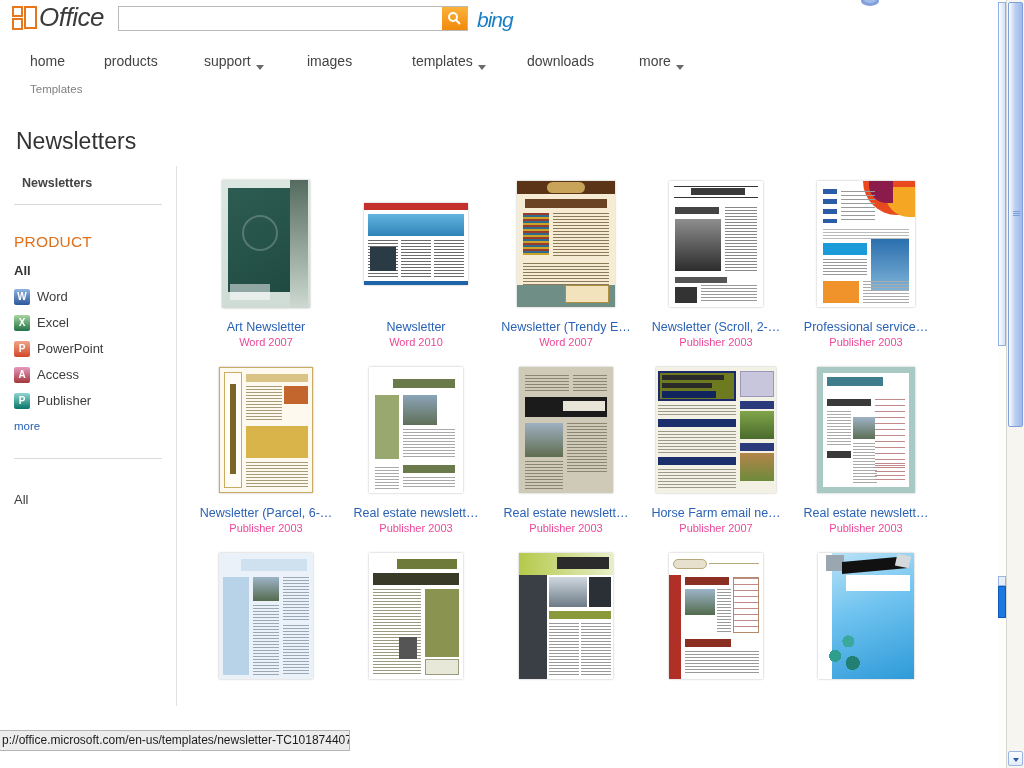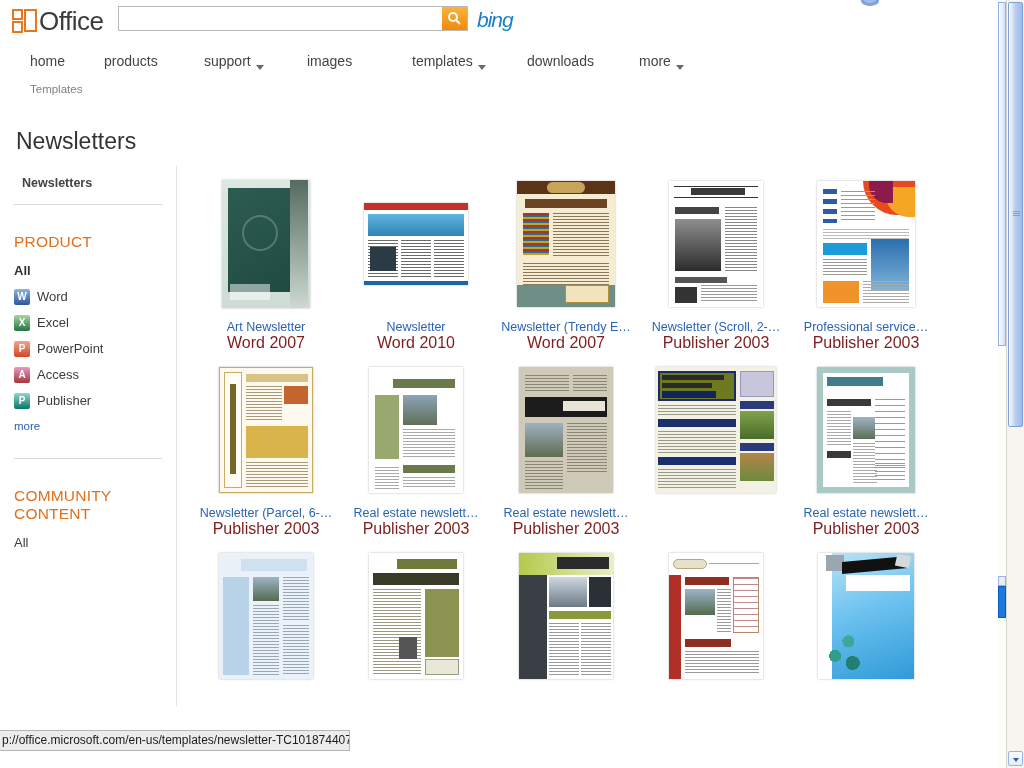--- a/index.html
+++ b/index.html
@@ -26,22 +26,23 @@
   }
 
   
   #header {
     position: relative;
     height: 108px;
     background: #fff;
   }
   #logo {
     position: absolute; left: 12px; top: 4px;
-    display: flex; align-items: flex-end;
+    display: flex; align-items: flex-start;
     height: 30px;
+    font-style: italic;
   }
   .logo-tiles {
     position: relative;
     width: 26px; height: 25px;
     margin-top: 2px;
   }
   .logo-tiles i {
     position: absolute;
     display: block;
     border: 2px solid #e8761a;
@@ -257,22 +258,22 @@
   .cap-title {
     font-size: 12.5px;
     color: #2a62b5;
     cursor: pointer;
     white-space: nowrap;
     overflow: hidden;
     text-overflow: ellipsis;
     display: block;
   }
   .cap-sub {
-    font-size: 16px;
-    color: #7f1d1d;
+    font-size: 11px;
+    color: #ec4899;
     display: block;
   }
 
   
   #sb-outer {
     position: absolute;
     right: 0; top: 0;
     width: 18px; height: 768px;
     background: #f6f5f0;
     border-left: 1px solid #d6d6cf;
@@ -446,21 +447,20 @@
         <div class="facet-opt">
           <span class="prodicon pi-pub">P</span>
           <span>Publisher</span>
         </div>
         <div class="facet-more">more</div>
       </div>
 
       <div class="rule" style="margin-top:22px"></div>
 
       <div class="facet">
-        <div class="facet-head" style="width:120px">COMMUNITY CONTENT</div>
         <div class="facet-opt">
           <span>All</span>
         </div>
       </div>
     </div>
 
     <div id="maincol">
 
 
       <div id="grid">
@@ -624,20 +624,24 @@
               <div style="position:absolute;left:2px;top:64px;width:78px;height:22px;background:repeating-linear-gradient(#9a9a8a 0 1px,transparent 1px 3px)"></div>
               <div style="position:absolute;left:2px;top:90px;width:78px;height:8px;background:#1a2f6b"></div>
               <div style="position:absolute;left:2px;top:102px;width:78px;bottom:4px;background:repeating-linear-gradient(#9a9a8a 0 1px,transparent 1px 3px)"></div>
               <div style="position:absolute;right:2px;top:4px;width:34px;height:26px;background:#c8c6dd;border:1px solid #9a98b8"></div>
               <div style="position:absolute;right:2px;top:34px;width:34px;height:8px;background:#2b3a7a"></div>
               <div style="position:absolute;right:2px;top:44px;width:34px;height:28px;background:linear-gradient(#7fa44a,#4a6b2c)"></div>
               <div style="position:absolute;right:2px;top:76px;width:34px;height:8px;background:#2b3a7a"></div>
               <div style="position:absolute;right:2px;top:86px;width:34px;height:28px;background:linear-gradient(#b3854a,#6d8a3c)"></div>
             </div>
           </div>
+          <div class="cap">
+            <span class="cap-title">Horse Farm email ne…</span>
+            <span class="cap-sub">Publisher 2007</span>
+          </div>
         </div>
 
         <div class="cell">
           <div class="thumbbox">
             <div class="thumb" style="width:98px;height:126px;background:#fff;border:6px solid #a8c9c4">
               <div style="position:absolute;left:4px;top:4px;width:56px;height:9px;background:#3f7d8c"></div>
               <div style="position:absolute;left:4px;top:26px;width:44px;height:7px;background:#3a3a3a"></div>
               <div style="position:absolute;left:4px;top:38px;width:24px;height:34px;background:repeating-linear-gradient(#aaa 0 1px,transparent 1px 3px)"></div>
               <div style="position:absolute;left:30px;top:44px;width:24px;height:22px;background:linear-gradient(#9fb2c6,#5c6f54)"></div>
               <div style="position:absolute;left:30px;top:70px;width:24px;bottom:4px;background:repeating-linear-gradient(#aaa 0 1px,transparent 1px 3px)"></div>

